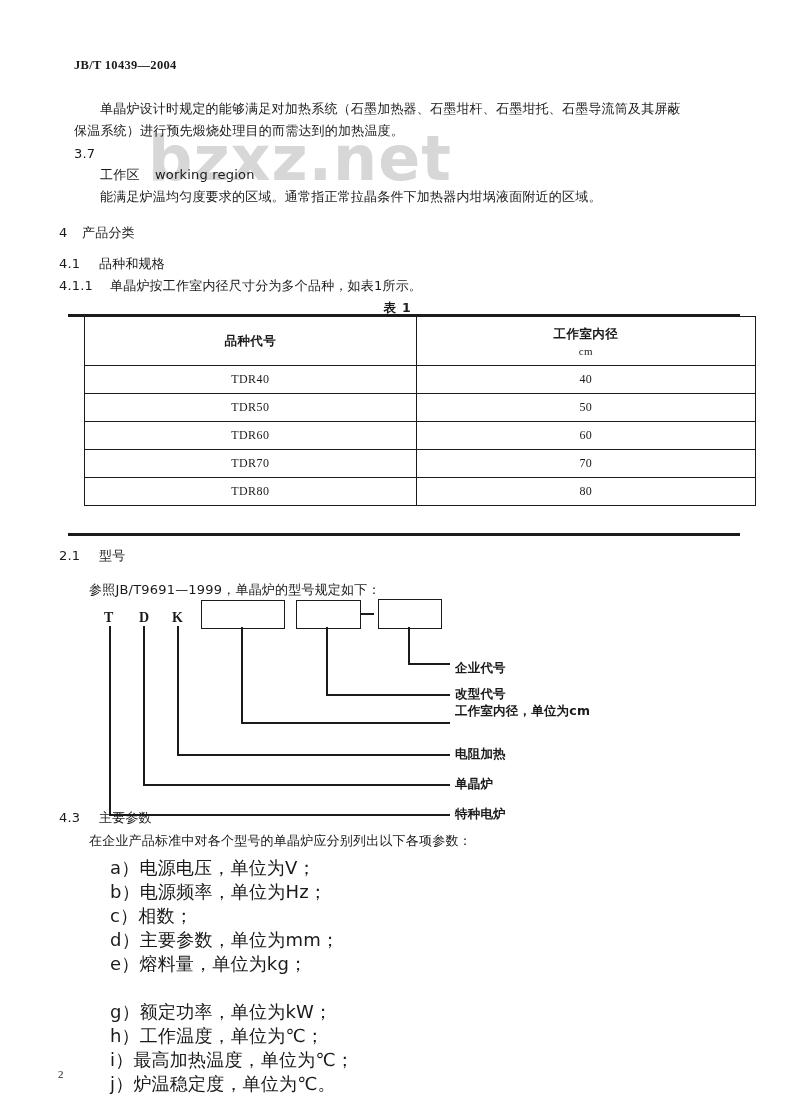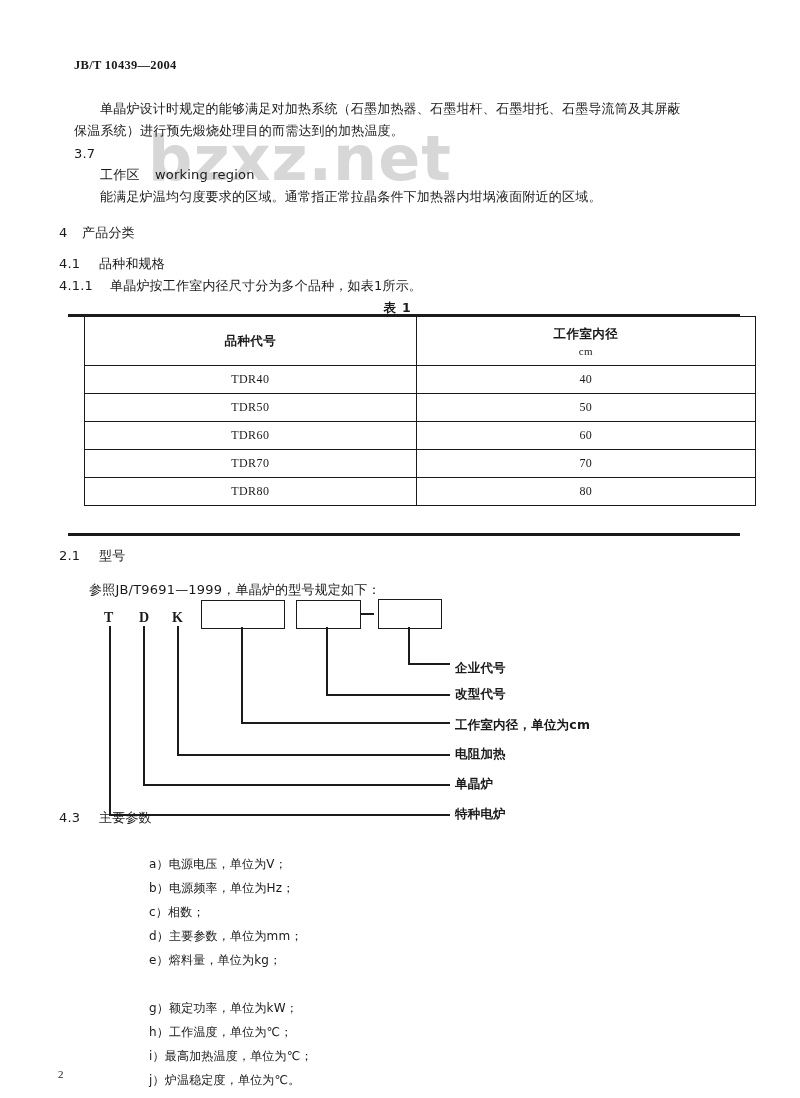--- a/index.html
+++ b/index.html
@@ -109,21 +109,21 @@
   }
   .vline { position:absolute; background:#1b1b1b; width:1.5px; }
   .hline { position:absolute; background:#1b1b1b; height:1.5px; }
   .dash  { position:absolute; background:#1b1b1b; height:2px; }
   .dg-label {
     position:absolute; font-size:12.5px; font-weight:bold; white-space:nowrap;
     letter-spacing:0.2px;
   }
 
   
-  .li { position:absolute; font-size:12px; white-space:nowrap; z-index:2; letter-spacing:0.2px;margin-left:39px;}
+  .li { position:absolute; font-size:18px; white-space:nowrap; z-index:2; letter-spacing:0.2px;}
 
   
   .pageno {
     position:absolute; left:58px; top:1068px; font-size:11px; z-index:2;
     font-family:"Liberation Serif","DejaVu Serif",serif;
   }
 </style>
 </head>
 <body>
 
@@ -216,28 +216,29 @@
     <div class="hline" style="left:177px; top:194px; width:273px;"></div>
 
     <div class="vline" style="left:143px; top:66px; height:160px;"></div>
     <div class="hline" style="left:143px; top:224px; width:307px;"></div>
 
     <div class="vline" style="left:109px; top:66px; height:190px;"></div>
     <div class="hline" style="left:109px; top:254px; width:341px;"></div>
 
     <div class="dg-label" style="left:455px; top:100px;">企业代号</div>
     <div class="dg-label" style="left:455px; top:126px;">改型代号</div>
-    <div class="dg-label" style="left:455px; top:157px;">工作室内径，单位为cm</div>
+    <div class="dg-label" style="left:455px; top:143px;">工作室内径，单位为cm</div>
     <div class="dg-label" style="left:455px; top:186px;">电阻加热</div>
     <div class="dg-label" style="left:455px; top:216px;">单晶炉</div>
     <div class="dg-label" style="left:455px; top:246px;">特种电炉</div>
   </div>
 
   <div class="tx b" style="left:59px; top:809px;">4.3</div>
   <div class="tx b" style="left:99px; top:809px;">主要参数</div>
+  <div class="tx" style="left:89px; top:832px;">在企业产品标准中对各个型号的单晶炉应分别列出以下各项参数：</div>
 
   <div class="li" style="left:110px; top:856px;">a）电源电压，单位为V；</div>
   <div class="li" style="left:110px; top:880px;">b）电源频率，单位为Hz；</div>
   <div class="li" style="left:110px; top:904px;">c）相数；</div>
   <div class="li" style="left:110px; top:928px;">d）主要参数，单位为mm；</div>
   <div class="li" style="left:110px; top:952px;">e）熔料量，单位为kg；</div>
   <div class="li" style="left:110px; top:1000px;">g）额定功率，单位为kW；</div>
 
   <div class="li" style="left:110px; top:1024px;">h）工作温度，单位为℃；</div>
   <div class="li" style="left:110px; top:1048px;">i）最高加热温度，单位为℃；</div>

